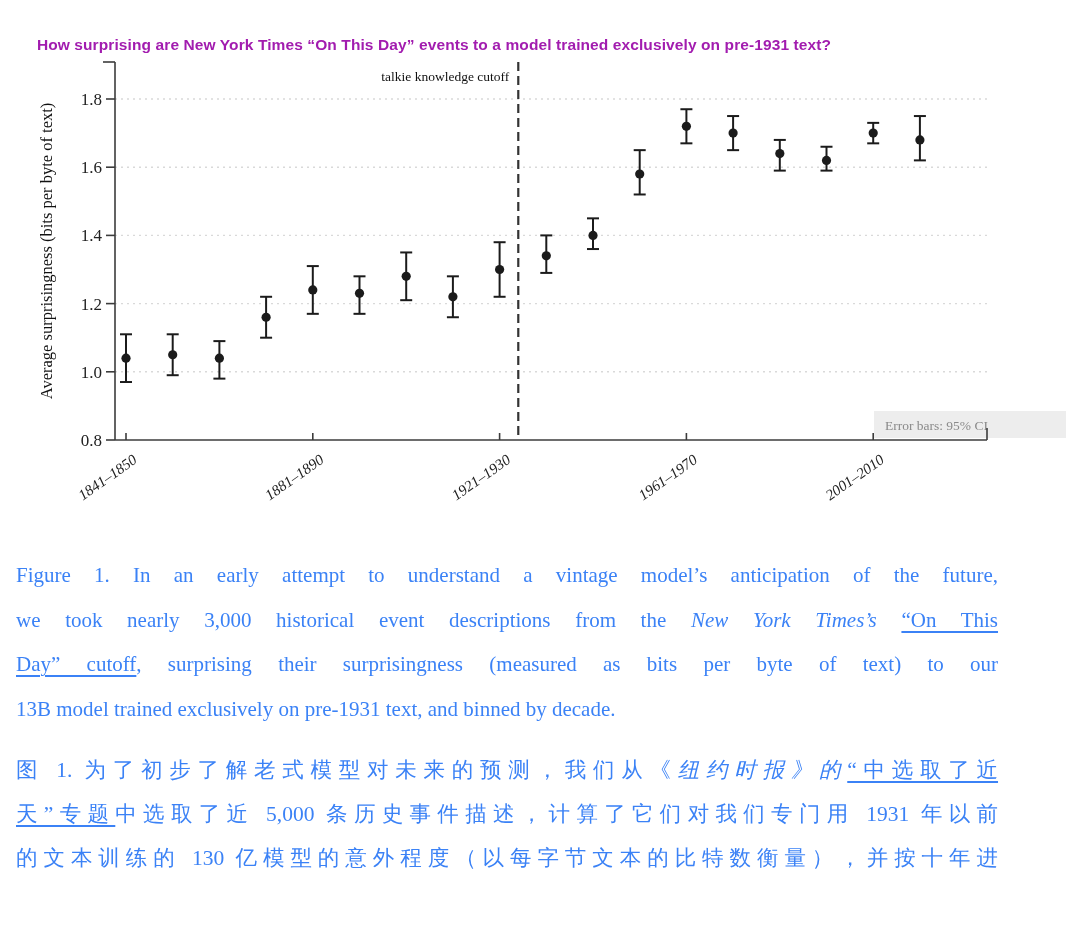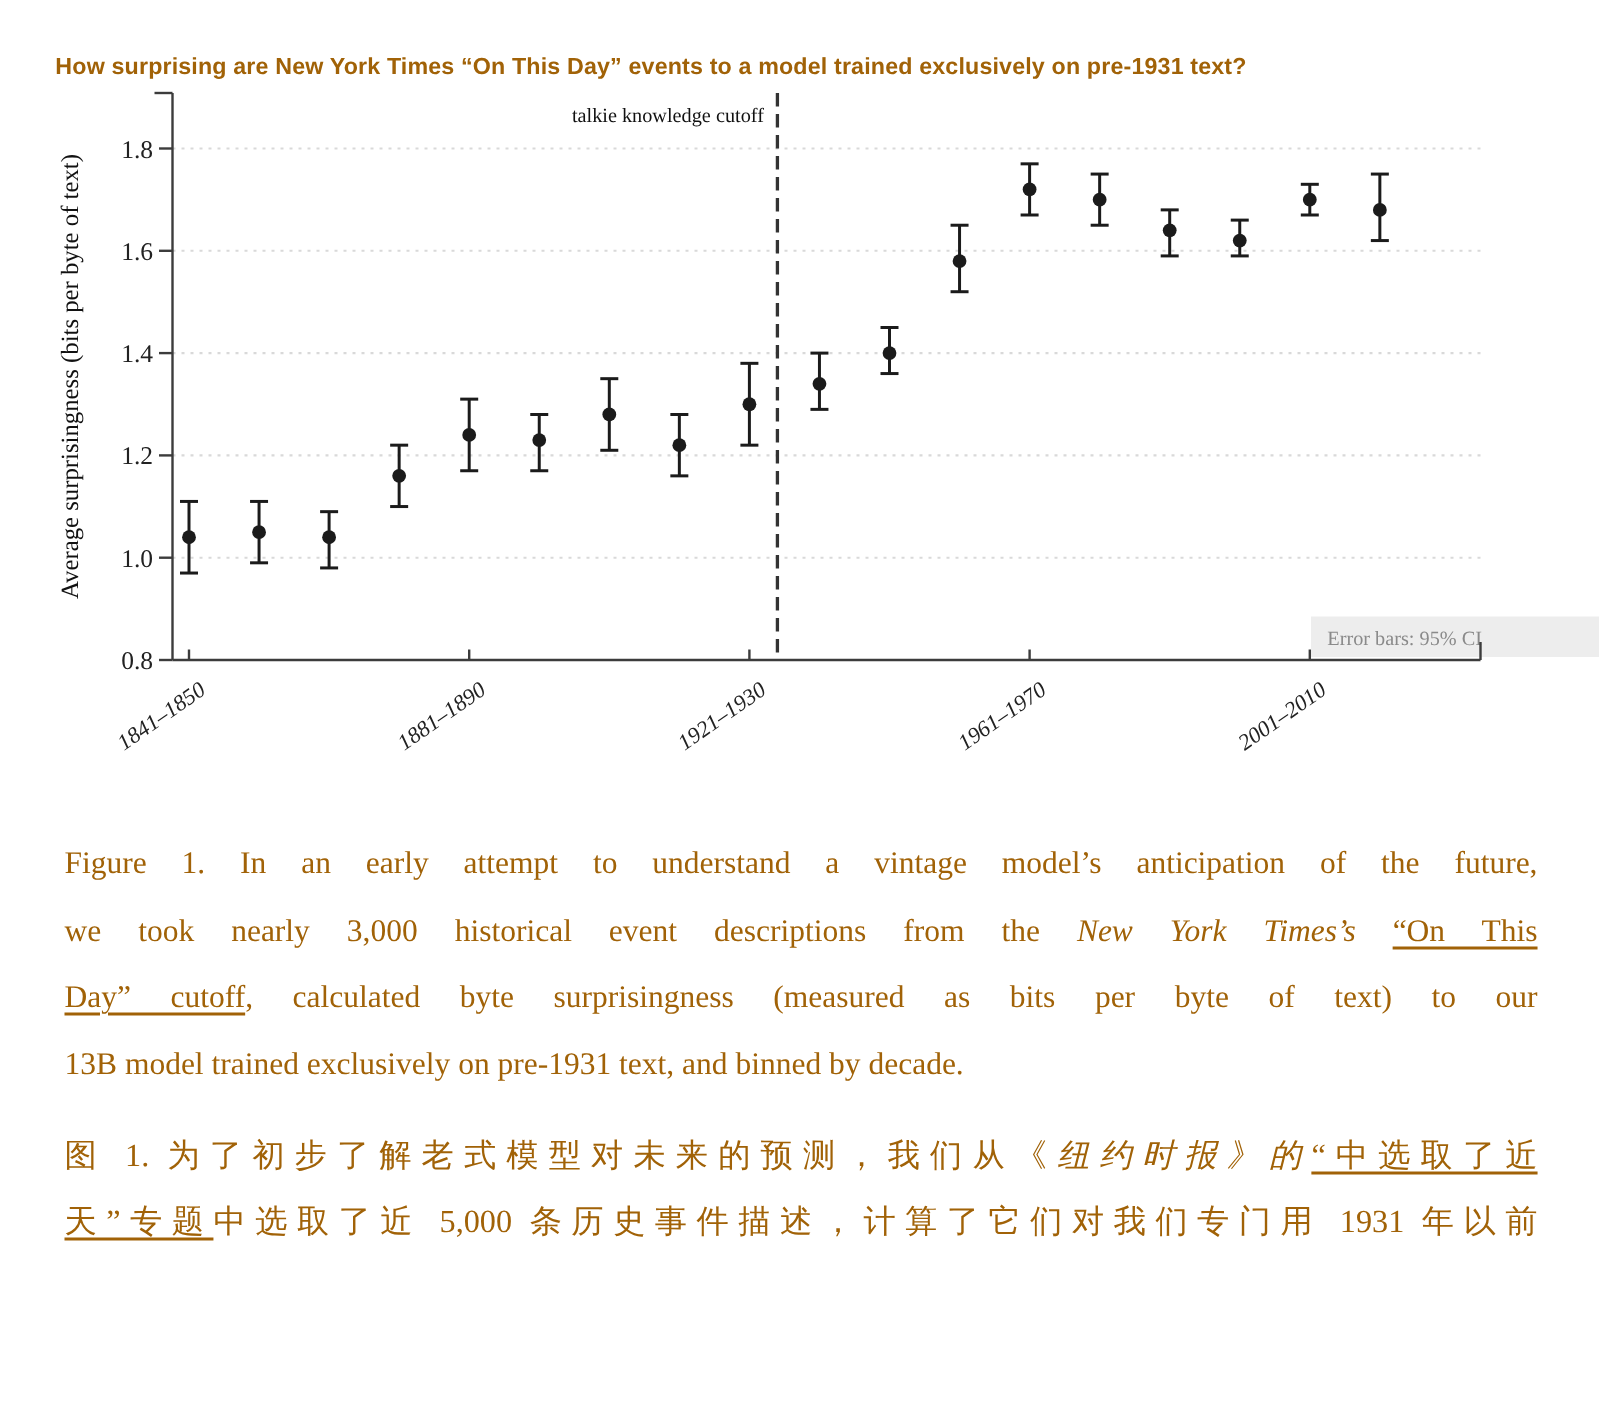--- a/index.html
+++ b/index.html
@@ -1,33 +1,33 @@
 <!DOCTYPE html>
 <html><head>
 <meta charset="utf-8">
 <style>
   html,body{margin:0;padding:0;background:#ffffff;}
   .page{position:relative;width:1080px;height:934px;background:#fff;overflow:hidden;
         font-family:"Liberation Serif","DejaVu Serif",serif;}
   .chart-title{position:absolute;left:0;top:36px;width:868px;text-align:center;
         font-family:"Liberation Sans","DejaVu Sans",sans-serif;font-weight:bold;
-        font-size:15.5px;color:#a16207;letter-spacing:.1px;}
+        font-size:15.5px;color:#a21caf;letter-spacing:.1px;}
   #chart-svg{position:absolute;left:0;top:0;width:1080px;height:520px;}
   #chart-svg text{font-family:"Liberation Serif","DejaVu Serif",serif;}
   .grid{stroke:#d9d9d9;stroke-width:1.4;stroke-dasharray:2 4;fill:none;}
   .axis{stroke:#3c3c3c;stroke-width:1.6;fill:none;}
   .err{stroke:#1b1b1b;stroke-width:2;fill:none;}
   .pt{fill:#1b1b1b;}
   .cutoff{stroke:#333;stroke-width:2.2;stroke-dasharray:9 5;fill:none;}
   .ytick{font-size:17px;fill:#222;}
   .xtick{font-size:15px;font-style:italic;fill:#222;}
   .cutoff-label{font-size:13.5px;fill:#111;}
   .note{font-size:13.5px;fill:#8a8a8a;}
   .ylabel{font-size:16.5px;fill:#111;}
-  .caption{position:absolute;left:43px;width:982px;color:#a16207;}
+  .caption{position:absolute;left:16px;width:982px;color:#3b82f6;}
   .caption-en{top:553px;font-size:21px;line-height:44.5px;}
   .caption-zh{top:748px;font-size:21.5px;line-height:44px;}
   .cap-line{text-align:justify;text-align-last:justify;text-justify:inter-ideograph;}
   .cap-line.last{text-align-last:left;}
   .caption i{}
   .link{text-decoration:underline;text-decoration-thickness:1.6px;text-underline-offset:4px;color:inherit;cursor:pointer;}
 </style>
 </head>
 <body>
 
@@ -142,22 +142,23 @@
       <circle cx="873.2" cy="133.10000000000002" r="4.6" class="pt"></circle>
       <line x1="919.9000000000001" y1="116.05000000000001" x2="919.9000000000001" y2="160.38" class="err"></line>
       <line x1="913.9000000000001" y1="116.05000000000001" x2="925.9000000000001" y2="116.05000000000001" class="err"></line>
       <line x1="913.9000000000001" y1="160.38" x2="925.9000000000001" y2="160.38" class="err"></line>
       <circle cx="919.9000000000001" cy="139.92000000000002" r="4.6" class="pt"></circle>
     </svg>
 
   <div class="caption caption-en" id="caption-en">
       <div class="cap-line"><span>Figure 1. In an early attempt to understand a vintage model’s anticipation of the future,</span></div>
       <div class="cap-line"><span>we took nearly 3,000 historical event descriptions from the </span><i>New York Times’s</i><span> </span><span class="link">“On This</span></div>
-      <div class="cap-line"><span class="link">Day” cutoff</span><span>, calculated byte surprisingness (measured as bits per byte of text) to our</span></div>
+      <div class="cap-line"><span class="link">Day” cutoff</span><span>, surprising their surprisingness (measured as bits per byte of text) to our</span></div>
       <div class="cap-line last"><span>13B model trained exclusively on pre-1931 text, and binned by decade.</span></div>
     </div>
 
   <div class="caption caption-zh" id="caption-zh">
       <div class="cap-line"><span>图 1. 为了初步了解老式模型对未来的预测，我们从《</span><i>纽约时报》的</i><span class="link">“中选取了近</span></div>
       <div class="cap-line"><span class="link">天”专题</span><span>中选取了近 5,000 条历史事件描述，计算了它们对我们专门用 1931 年以前</span></div>
+      <div class="cap-line"><span>的文本训练的 130 亿模型的意外程度（以每字节文本的比特数衡量），并按十年进</span></div>
     </div>
 
 </div>
 
 </body></html>

